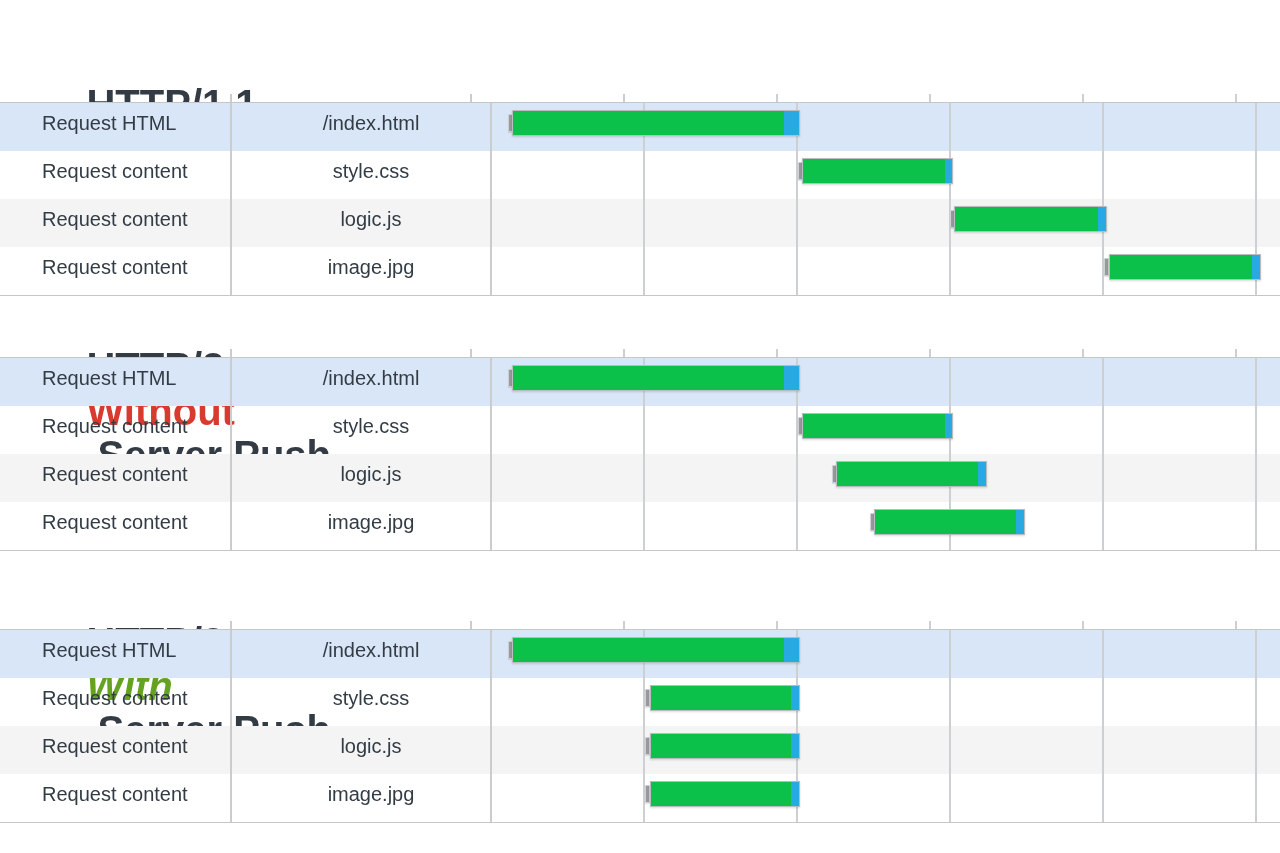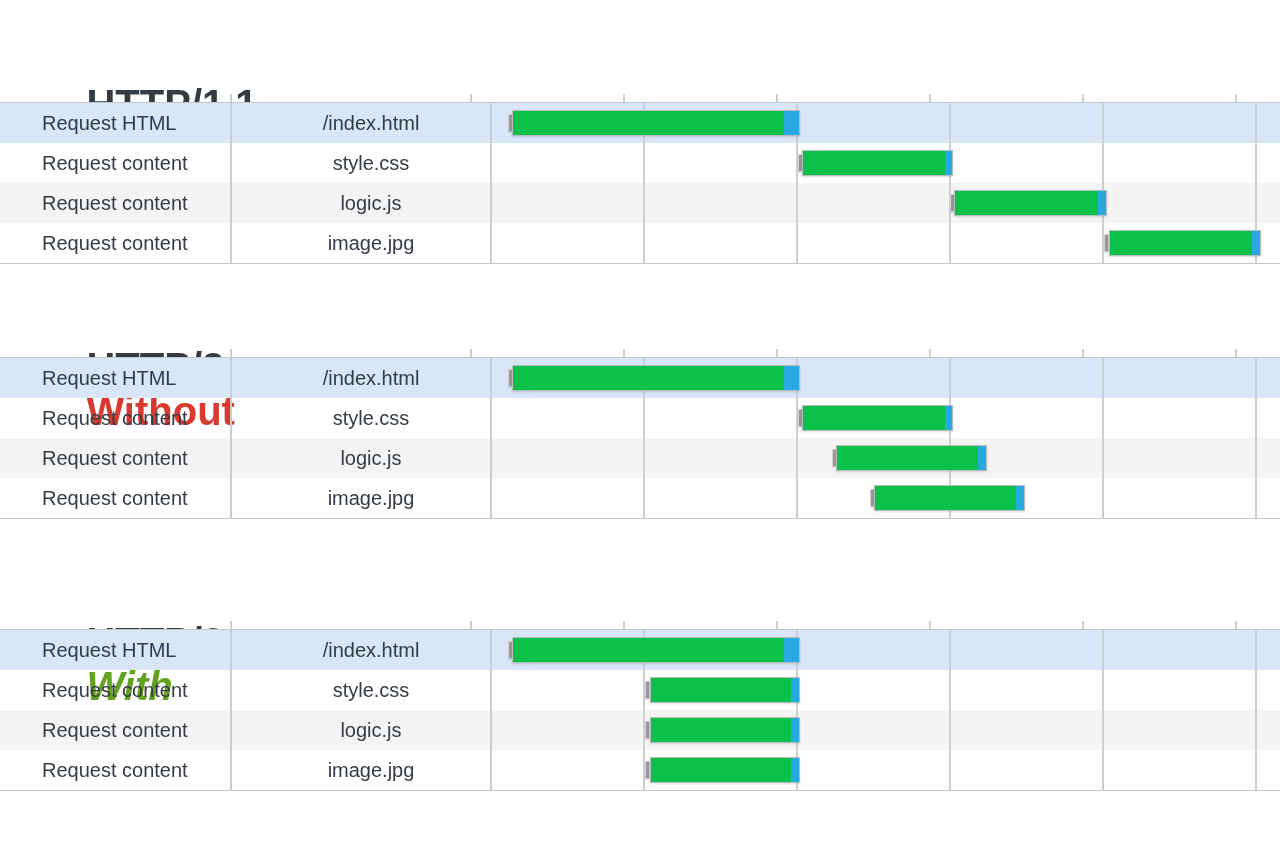--- a/index.html
+++ b/index.html
@@ -40,21 +40,21 @@
     flex: 1;
     background-image: repeating-linear-gradient(90deg,
       transparent 0, transparent 151px,
       var(--c-gridline) 151px, var(--c-gridline) 153px);
   }
 
   .rows {
     border-top: 1px solid var(--c-table_border);
     border-bottom: 1px solid var(--c-table_border);
   }
-  .row { height: 40px; display: flex; font-size: 20px; color: var(--c-row_text); }
+  .row { height: 48px; display: flex; font-size: 20px; color: var(--c-row_text); }
   .row.highlight { background: var(--c-row_highlight); }
   .row.alt { background: var(--c-row_alt); }
 
   .cell-action {
     width: 232px;
     border-right: 2px solid var(--c-divider);
     line-height: 40px;
     padding-left: 42px;
     white-space: nowrap;
   }

